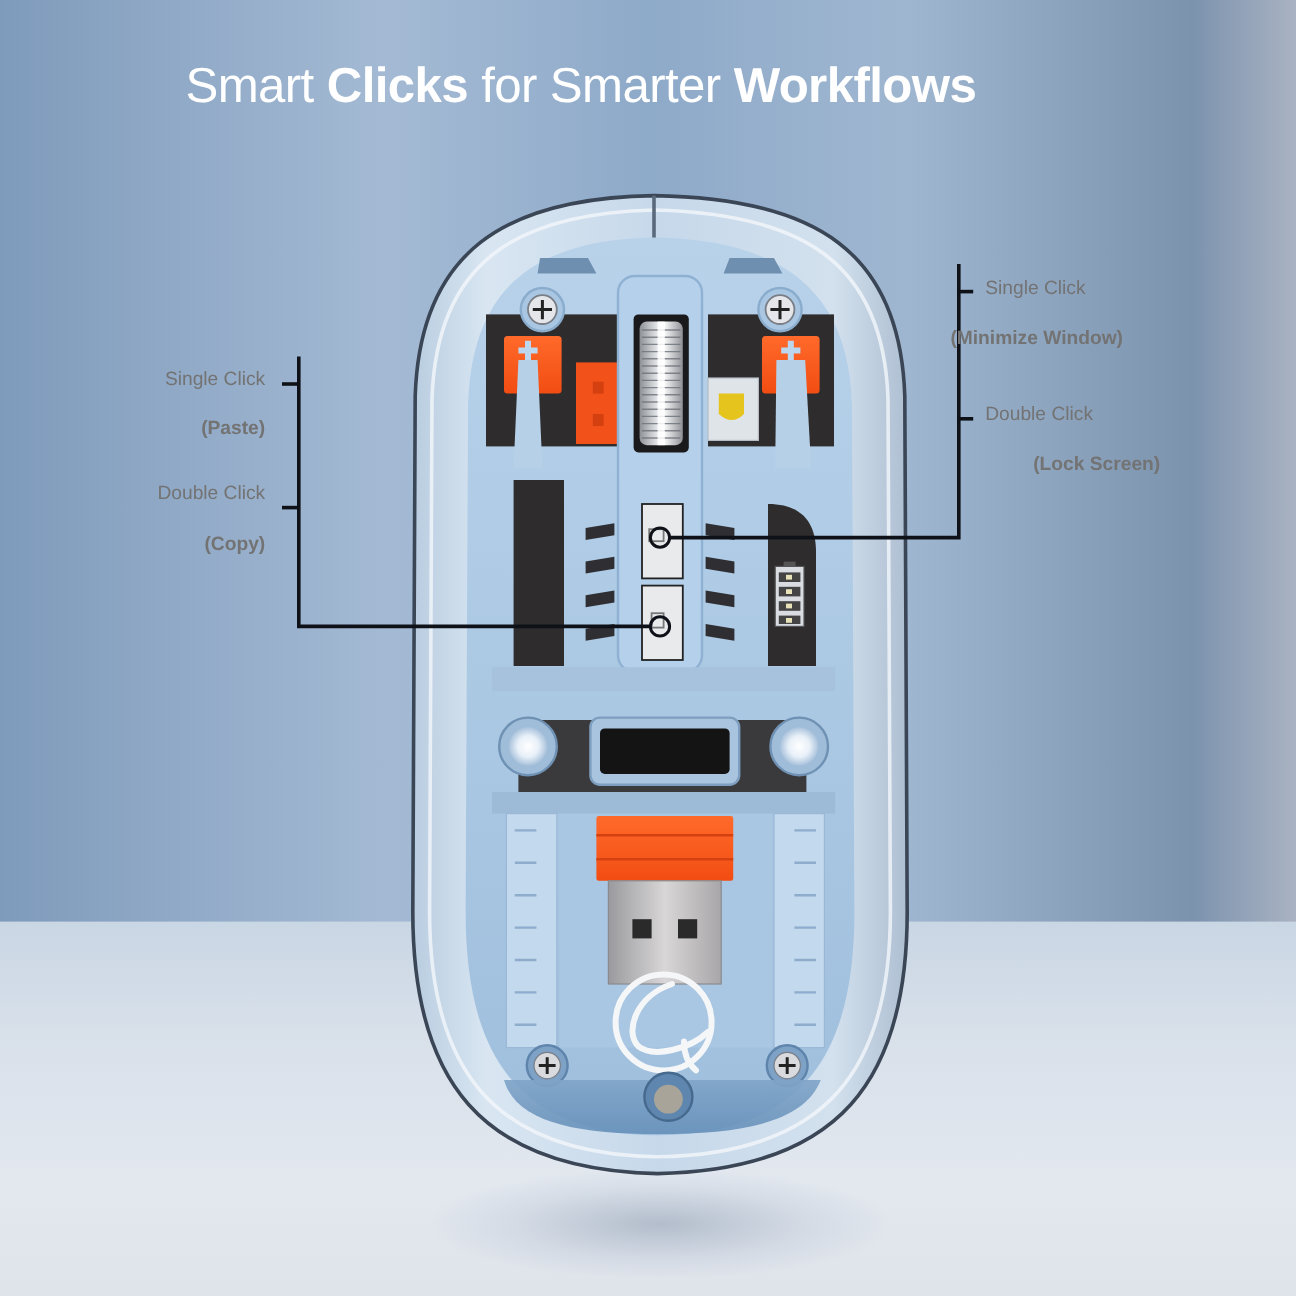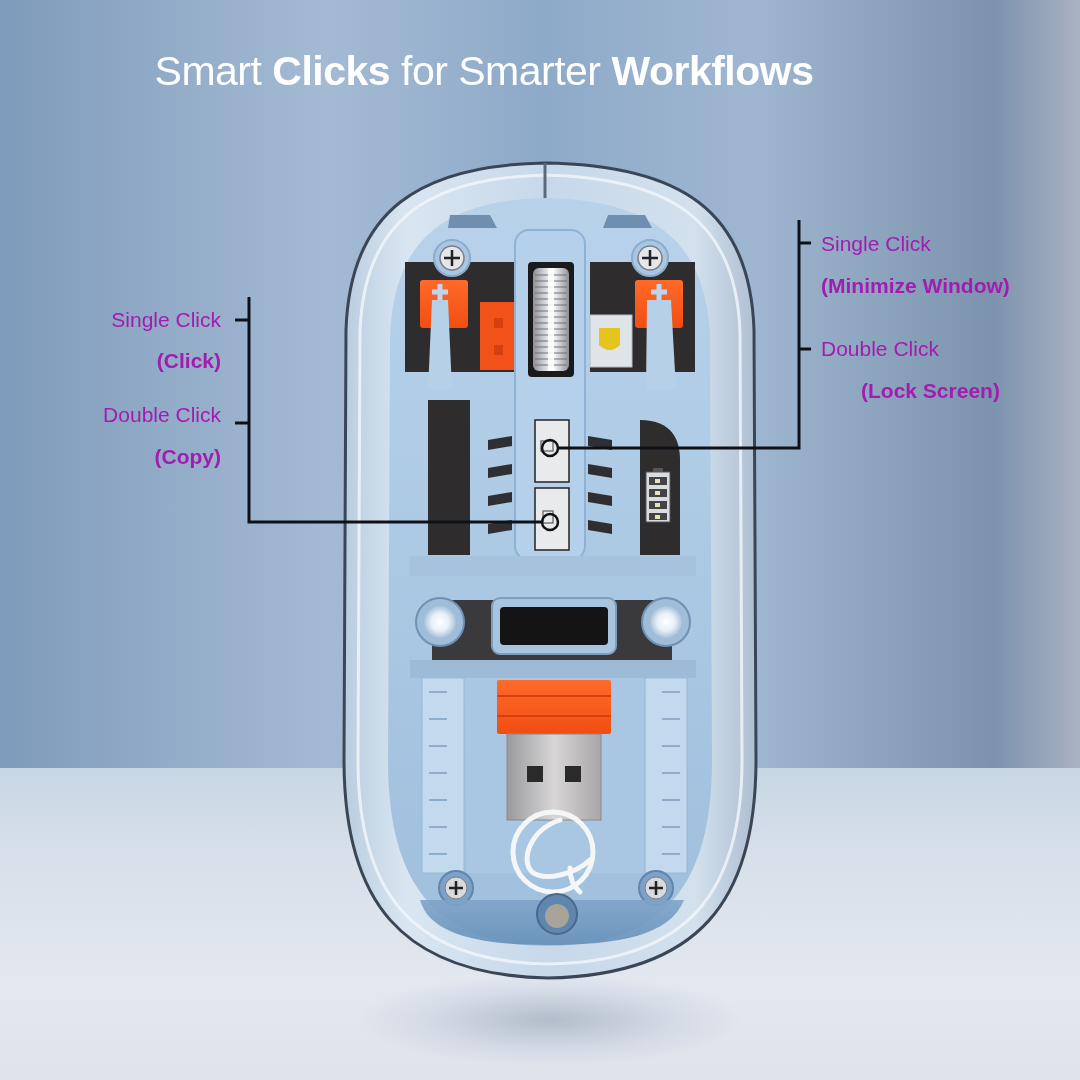--- a/index.html
+++ b/index.html
@@ -18,21 +18,21 @@
     position:absolute; left:360px; top:975px; width:380px; height:90px;
     background: radial-gradient(ellipse at center, rgba(140,155,175,0.55) 0%, rgba(170,185,205,0.25) 45%, rgba(220,228,238,0) 72%);
   }
   .headline {
     position:absolute; left:0; top:48px; width:968px; text-align:center;
     color:#ffffff; font-size:41px; letter-spacing:-0.5px; white-space:nowrap;
   }
   .headline .light { font-weight:400; }
   .headline .bold { font-weight:700; }
   .label {
-    position:absolute; color:#a21caf; font-size:21px; white-space:nowrap; line-height:1;
+    position:absolute; color:#737373; font-size:16px; white-space:nowrap; line-height:1;
   }
   .label.bold { font-weight:700; }
   .label.right { text-align:right; }
   .mouse { position:absolute; left:0; top:0; width:1080px; height:1080px; }
   .callouts { position:absolute; left:0; top:0; width:1080px; height:1080px; pointer-events:none; }
 </style>
 </head>
 <body>
 
 <div class="floor"></div>
@@ -263,20 +263,20 @@
 
     <path d="M799 220 V 448 H 557"></path>
     <path d="M799 243 H 811"></path>
     <path d="M799 349 H 811"></path>
   </g>
   <circle cx="550" cy="522" r="8" fill="none" stroke="#0e1218" stroke-width="2.5"></circle>
   <circle cx="550" cy="448" r="8" fill="none" stroke="#0e1218" stroke-width="2.5"></circle>
 </svg>
 
 <div class="label right" style="right:859px; top:309px;">Single Click</div>
-<div class="label bold right" style="right:859px; top:350px;">(Click)</div>
+<div class="label bold right" style="right:859px; top:350px;">(Paste)</div>
 <div class="label right" style="right:859px; top:404px;">Double Click</div>
 <div class="label bold right" style="right:859px; top:446px;">(Copy)</div>
 
 <div class="label" style="left:821px; top:233px;">Single Click</div>
-<div class="label bold" style="left:821px; top:275px;">(Minimize Window)</div>
+<div class="label bold" style="left:792px; top:275px;">(Minimize Window)</div>
 <div class="label" style="left:821px; top:338px;">Double Click</div>
 <div class="label bold" style="left:861px; top:380px;">(Lock Screen)</div>
 
 </body></html>

